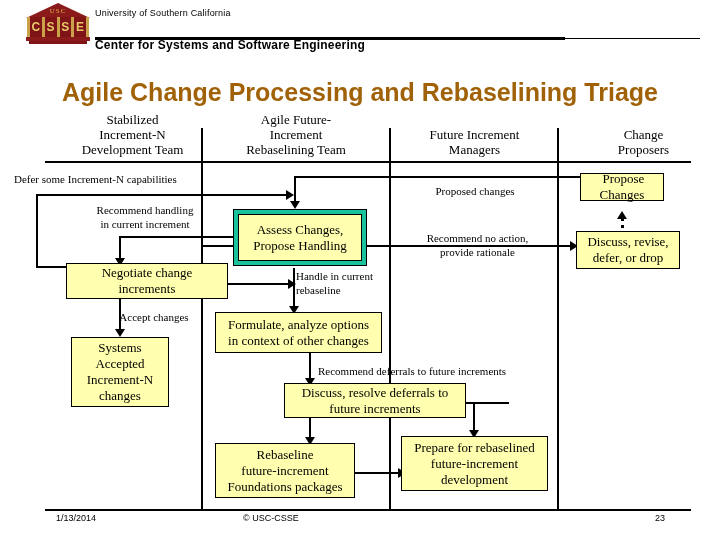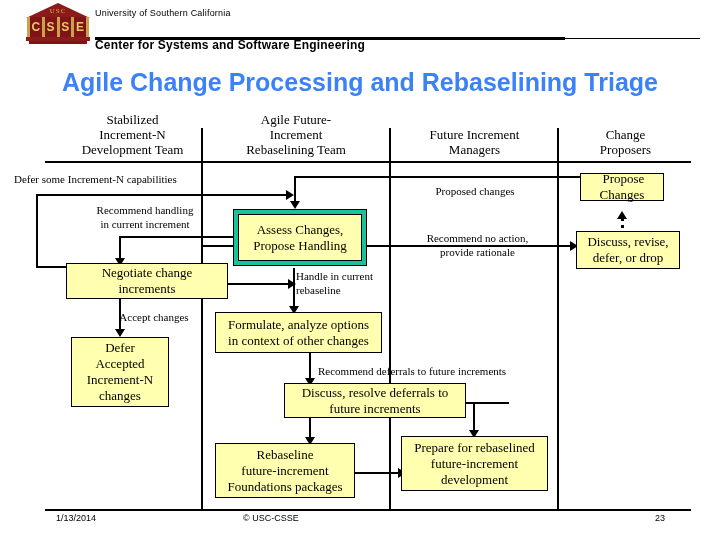--- a/index.html
+++ b/index.html
@@ -29,22 +29,22 @@
   .base2{position:absolute;left:3px;top:38px;width:58px;height:3px;background:#7e1416;}
 
   .hdr-l1{position:absolute;left:95px;top:8px;font-family:"Liberation Sans",sans-serif;
        font-size:9px;color:#000;letter-spacing:0.2px;}
   .hdr-l2{position:absolute;left:95px;top:21px;font-family:"Liberation Sans",sans-serif;
        font-size:12px;font-weight:bold;color:#000;letter-spacing:0.2px;margin-top:17px;}
   .hdr-rule-a{position:absolute;left:95px;top:37px;width:470px;height:3px;background:#000;}
   .hdr-rule-b{position:absolute;left:565px;top:38px;width:135px;height:1px;background:#000;}
 
   
-  .title{position:absolute;left:0;top:68px;width:720px;text-align:center;
-      font-family:"Liberation Sans",sans-serif;font-weight:bold;font-size:25px;color:#3b82f6;}
+  .title{position:absolute;left:0;top:78px;width:720px;text-align:center;
+      font-family:"Liberation Sans",sans-serif;font-weight:bold;font-size:25px;color:#a16207;}
 
   
   .lane-hdr{position:absolute;text-align:center;font-size:13px;color:#000;line-height:15px;}
   .hrule{position:absolute;left:45px;top:161px;width:646px;height:2px;background:#000;}
   .vrule{position:absolute;width:2px;background:#000;}
 
   
   .box{position:absolute;background:#ffffaf;border:1px solid #000;
        display:flex;align-items:center;justify-content:center;text-align:center;
        font-size:13px;color:#000;line-height:16px;box-sizing:border-box;}
@@ -106,21 +106,21 @@
   </div>
   <div class="lane-hdr" style="left:205px;top:112px;width:182px;">
     <div>Agile Future-</div>
     <div>Increment</div>
     <div>Rebaselining Team</div>
   </div>
   <div class="lane-hdr" style="left:393px;top:127px;width:163px;">
     <div>Future Increment</div>
     <div>Managers</div>
   </div>
-  <div class="lane-hdr" style="left:560px;top:127px;width:131px;">
+  <div class="lane-hdr" style="left:560px;top:127px;width:131px;padding-left:18px;">
     <div>Change</div>
     <div>Proposers</div>
   </div>
 
   <div class="hrule"></div>
   <div class="vrule" style="left:201px;top:128px;height:381px;"></div>
   <div class="vrule" style="left:389px;top:128px;height:381px;"></div>
   <div class="vrule" style="left:557px;top:128px;height:381px;"></div>
 
   <div class="ln lnh" style="left:295px;top:176px;width:286px;"></div>
@@ -198,21 +198,21 @@
 
   <div class="box" style="left:66px;top:263px;width:162px;height:36px;">
     <div>
       <div>Negotiate change</div>
       <div>increments</div>
     </div>
   </div>
 
   <div class="box" style="left:71px;top:337px;width:98px;height:70px;">
     <div>
-      <div>Defer</div>
+      <div>Systems</div>
       <div>Accepted</div>
       <div>Increment-N</div>
       <div>changes</div>
     </div>
   </div>
 
   <div class="box" style="left:215px;top:312px;width:167px;height:41px;">
     <div>
       <div>Formulate, analyze options</div>
       <div>in context of other changes</div>

